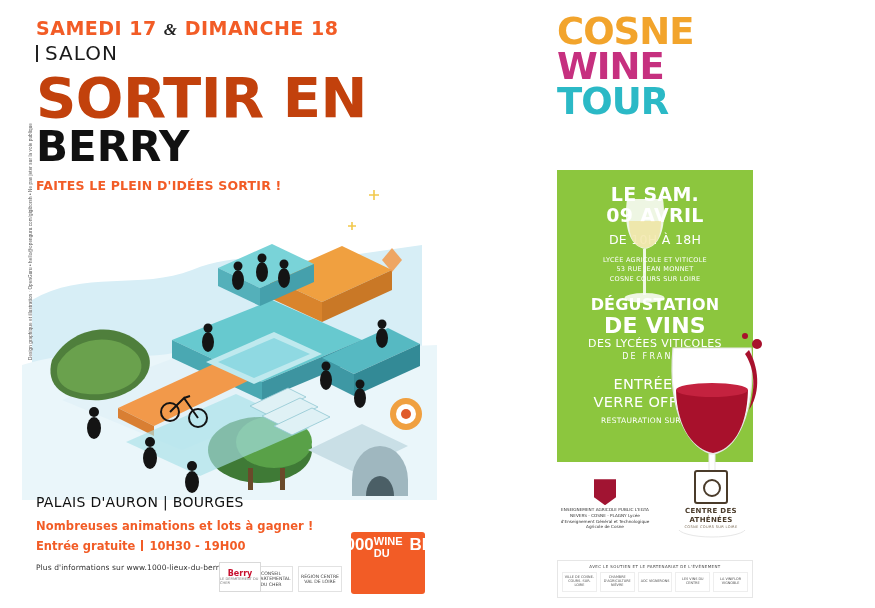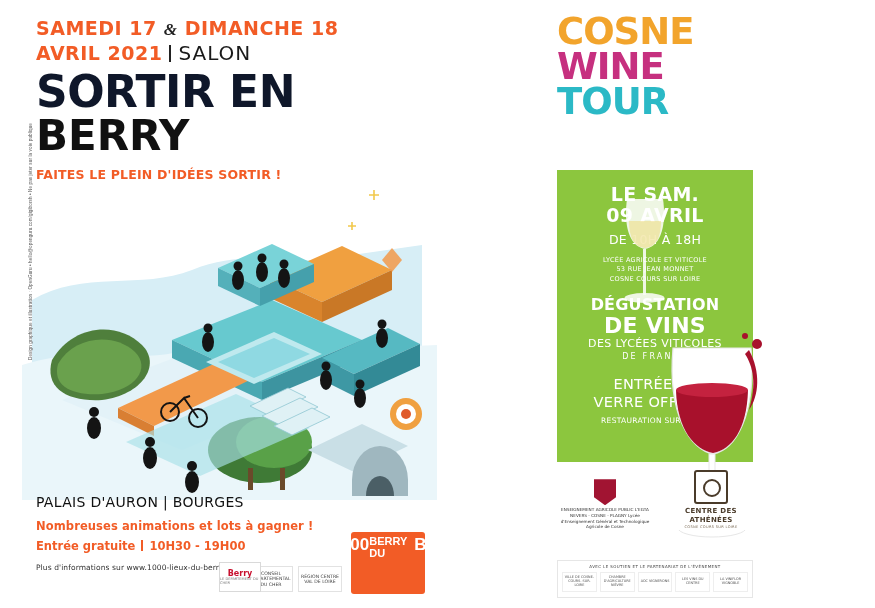--- a/index.html
+++ b/index.html
@@ -80,24 +80,24 @@
   }
   .pl-dates2 .salon {
     color: #1a1a1a;
     font-weight: normal;
     font-size: 20px;
     letter-spacing: 1px;
   }
   .pl-title1 {
     font-family: "DejaVu Sans", sans-serif;
     font-weight: bold;
-    font-size: 44px;
+    font-size: 56px;
     line-height: 0.95;
     letter-spacing: -0.5px;
-    color: #0f172a;
+    color: #c2410c;
     margin-top: 6px;
   }
   .pl-title2 {
     font-family: "DejaVu Sans", sans-serif;
     font-weight: bold;
     font-size: 42px;
     line-height: 1.0;
     letter-spacing: 0px;
     color: #111;
     margin-top: 2px;
@@ -480,21 +480,20 @@
   <div class="poster-left">
     <div class="pl-inner">
 
       <div class="pl-header">
         <div class="pl-dates">
           <span>SAMEDI 17</span>
           <span class="amp">&amp;</span>
           <span>DIMANCHE 18</span>
         </div>
         <div class="pl-dates2">
-          <span>AVRIL 2021</span>
           <span class="bar"></span>
           <span class="salon">SALON</span>
         </div>
         <div class="pl-title1">SORTIR EN</div>
         <div class="pl-title2">BERRY</div>
         <div class="pl-sub">FAITES LE PLEIN D'IDÉES SORTIR !</div>
       </div>
 
       <div class="pl-illus">
         <svg width="415" height="350" viewBox="0 0 415 350">
@@ -620,21 +619,21 @@
 VAL DE LOIRE</div>
       </div>
       <div class="berry-badge" style="position:absolute; right:176px; bottom:16px;">
         <span>Berry</span>
         <small>LE DÉPARTEMENT DU CHER</small>
       </div>
 
       <div class="logo-1000">
         <span>LES</span>
         <span class="big">1000</span>
-        <span>BERRY DU</span>
+        <span>WINE DU</span>
         <span class="big">BERRY</span>
       </div>
     </div>
   </div>
 
   <div class="bands">
     <div class="band v" style="left:14px; color:#1fa6a6;">PINEAU DES CHARENTES - IGP CITÉ DE CARCASSONNE - CHARDONNAY - CALVADOS - BERGERAC ROSÉ - CH</div>
     <div class="band v" style="left:31px; color:#5bb84b;">CHINON - DÉGUSTATION - CHÂTEAUNEUF-DU-PAPE - CÔTEAUX-DU-QUERCY - IGP CÔTES DE GASCOGNE - LOT</div>
     <div class="band v" style="left:48px; color:#2f7fd1;">POUILLY SUR LOIRE - SANCERRE - CHINON - SAUMUR - IGP CITÉ DE CARCASSO - DÉGUSTATION</div>
     <div class="band v" style="left:65px; color:#f07a1f;">TOURAINE - CÔTEAUX-DU-GIENNOIS - POUILLY SUR LOIRE - SANCERRE - CHINON - DÉGUSTATION</div>

